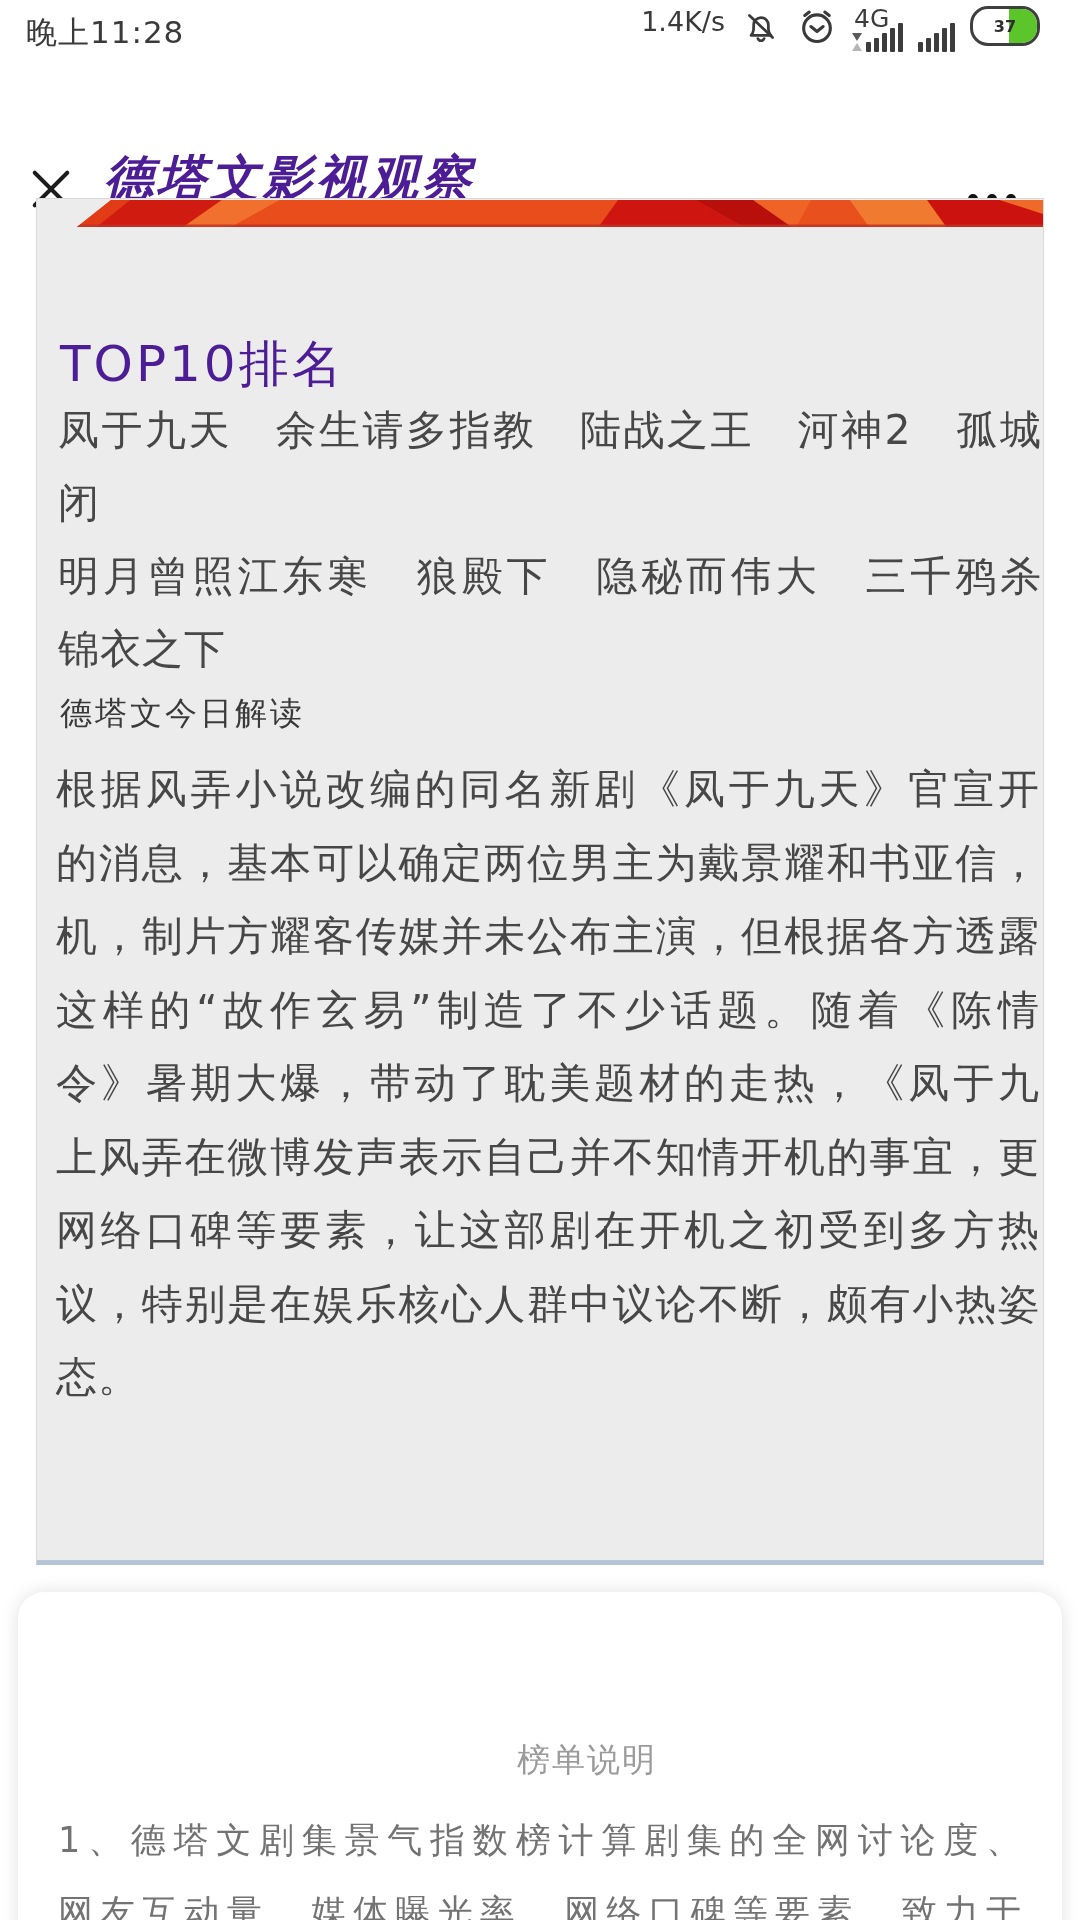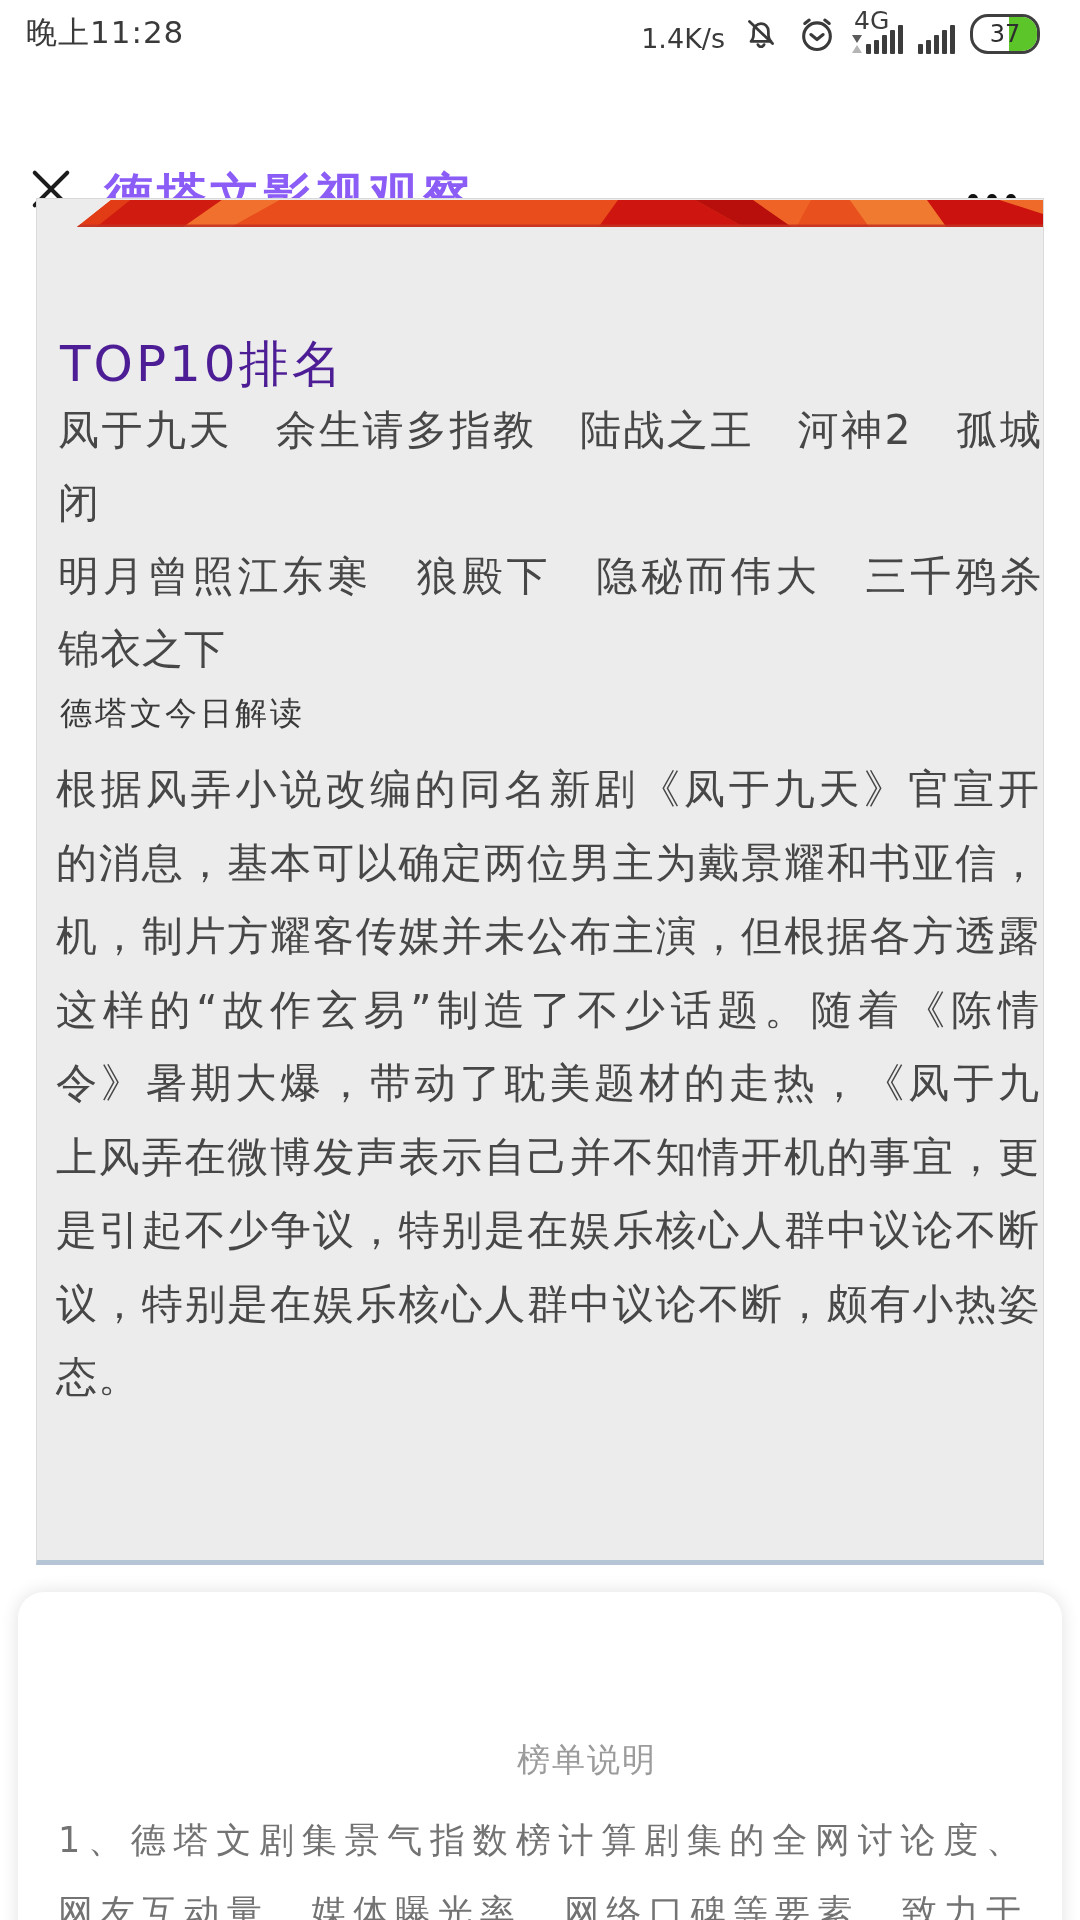--- a/index.html
+++ b/index.html
@@ -3,43 +3,43 @@
 <meta charset="utf-8">
 <style>
   html,body{margin:0;padding:0;background:#ffffff;}
   body{width:1080px;height:1920px;overflow:hidden;position:relative;
        font-family:"DejaVu Sans","Liberation Sans",sans-serif;-webkit-font-smoothing:antialiased;}
   .stage{position:absolute;inset:0;width:1080px;height:1920px;background:#ffffff;}
 
   
   .statusbar{position:absolute;left:0;top:0;width:1056px;height:58px;color:#3a3a3a;}
   .sb-time{position:absolute;left:26px;top:12px;font-size:31px;letter-spacing:1px;}
-  .sb-right{position:absolute;right:16px;top:6px;height:48px;display:flex;align-items:flex-end;gap:15px;}
+  .sb-right{position:absolute;right:16px;top:6px;height:48px;display:flex;align-items:flex-start;gap:15px;}
   .sb-speed{font-size:27px;color:#3a3a3a;}
   .sb-icon{display:block;}
   .sig-group{display:flex;align-items:flex-end;gap:3px;height:46px;position:relative;}
   .sig-bars{display:flex;align-items:flex-end;gap:3px;}
   .sig-bar{width:5px;background:#3c3c3c;border-radius:1px;}
   .b1{height:10px}.b2{height:14px}.b3{height:19px}.b4{height:24px}.b5{height:29px}
   .sig-4g{position:absolute;left:2px;top:-2px;font-size:25px;color:#3c3c3c;}
   .sig-arrows{display:flex;flex-direction:column;justify-content:flex-end;gap:2px;margin-right:1px;padding-bottom:1px;}
   .arr-dn{width:0;height:0;border-left:5px solid transparent;border-right:5px solid transparent;border-top:8px solid #5a5a5a;}
   .arr-up{width:0;height:0;border-left:5px solid transparent;border-right:5px solid transparent;border-bottom:8px solid #b5b5b5;}
   .battery{position:relative;width:64px;height:34px;border:3px solid #3f3f3f;border-radius:18px;background:#ffffff;overflow:hidden;}
   .battery-fill{position:absolute;right:0;top:0;height:100%;width:44%;background:#5bc52a;}
   .battery-num{position:absolute;inset:0;display:flex;align-items:center;justify-content:center;
-               font-size:24px;font-weight:normal;color:#2e2e2e;z-index:2;}
+               font-size:16px;font-weight:bold;color:#2e2e2e;z-index:2;}
 
   
   .header{position:absolute;left:0;top:70px;width:1080px;height:95px;}
   .close-btn{position:absolute;left:28px;top:96px;width:46px;height:46px;cursor:pointer;}
   .close-btn::before,.close-btn::after{content:"";position:absolute;left:-2px;top:21px;width:50px;height:4px;background:#1c1c1c;border-radius:2px;}
   .close-btn::before{transform:rotate(45deg);}
   .close-btn::after{transform:rotate(-45deg);}
-  .page-title{position:absolute;left:104px;top:94px;font-size:49px;font-weight:700;color:#8b5cf6;letter-spacing:4px;}
+  .page-title{position:absolute;left:104px;top:76px;font-size:49px;font-weight:700;color:#4c1d95;letter-spacing:4px;font-style:italic;}
   .more-btn{position:absolute;left:968px;top:124px;display:flex;gap:9px;cursor:pointer;}
   .more-btn i{width:10px;height:10px;border-radius:50%;background:#111;display:block;}
 
   
   .article-card{position:absolute;left:36px;top:198px;width:1008px;height:1367px;background:#ececec;
                 border:1px solid #d9d9d9;border-bottom:5px solid #b6c5d6;box-sizing:border-box;}
   .banner{position:absolute;left:40px;top:1px;right:0;height:27px;
           clip-path:polygon(34px 0,100% 0,100% 100%,0 100%);}
   .banner svg{width:100%;height:100%;display:block;}
 
@@ -156,21 +156,21 @@
 
   <div class="h-interp">德塔文今日解读</div>
 
   <div class="bodytext">
     <div class="ln jl">根据风弄小说改编的同名新剧《凤于九天》官宣开</div>
     <div class="ln jl">的消息，基本可以确定两位男主为戴景耀和书亚信，</div>
     <div class="ln jl">机，制片方耀客传媒并未公布主演，但根据各方透露</div>
     <div class="ln jl">这样的“故作玄易”制造了不少话题。随着《陈情</div>
     <div class="ln jl">令》暑期大爆，带动了耽美题材的走热，《凤于九</div>
     <div class="ln jl">上风弄在微博发声表示自己并不知情开机的事宜，更</div>
-    <div class="ln jl">是引起不少争议，特别是在娱乐核心人群中议论不断</div>
+    <div class="ln jl">网络口碑等要素，让这部剧在开机之初受到多方热</div>
     <div class="ln jl">议，特别是在娱乐核心人群中议论不断，颇有小热姿</div>
     <div class="ln">态。</div>
   </div>
 
   <div class="notes-card"></div>
   <div class="notes-title">榜单说明</div>
   <div class="notes-body">
     <div class="ln jl">1、德塔文剧集景气指数榜计算剧集的全网讨论度、</div>
     <div class="ln jl">网友互动量、媒体曝光率，网络口碑等要素，致力于</div>
   </div>

